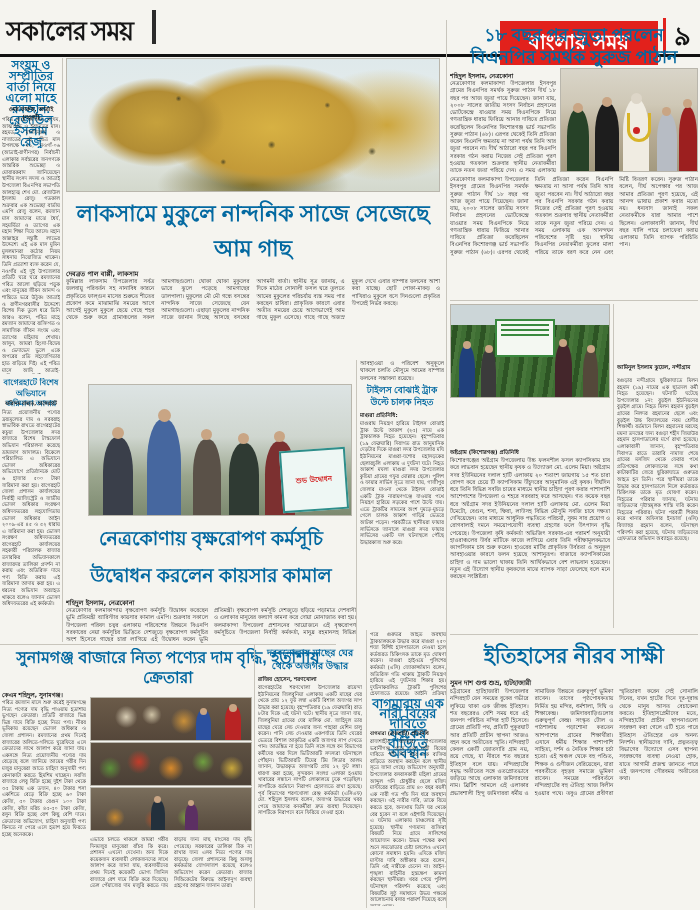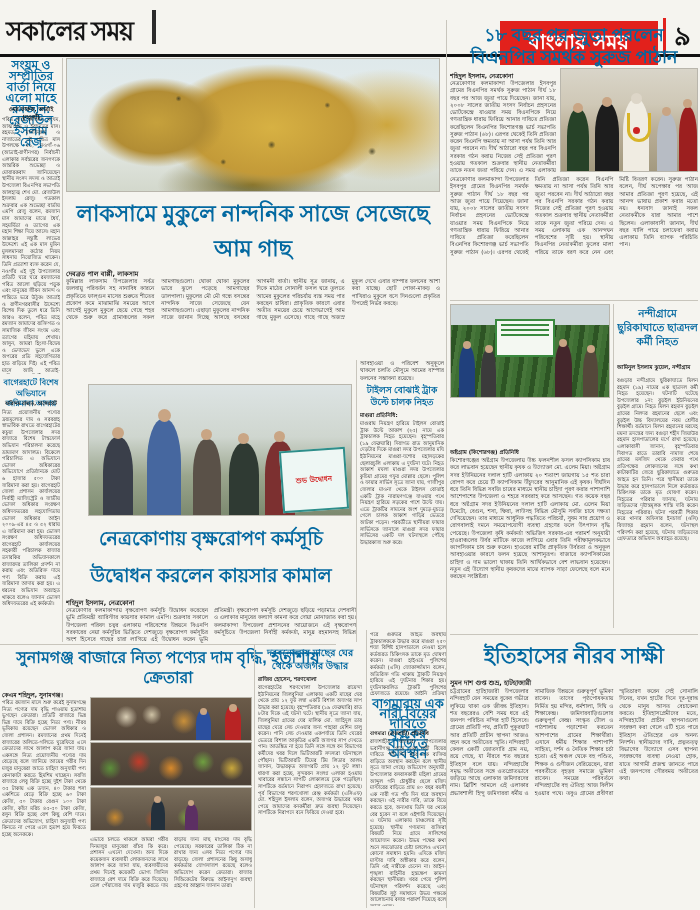--- a/index.html
+++ b/index.html
@@ -159,21 +159,20 @@
     <div class="head-dot" style="left:34px;top:40px;width:8px;height:8px;"></div>
     <div class="person" style="left:104px;width:17px;height:54px;background:#44262b;"></div>
     <div class="head-dot" style="left:108px;top:34px;width:8px;height:8px;"></div>
     <div class="person" style="left:132px;width:15px;height:48px;background:#54483a;"></div>
     <div class="head-dot" style="left:136px;top:40px;width:8px;height:8px;"></div>
   </div>
   <div class="abs byline" style="left:450px;top:449px;width:160px;font-size:5.5px;">অষ্টগ্রাম (কিশোরগঞ্জ) প্রতিনিধি</div>
   <div class="abs bodytext" style="left:450px;top:457px;width:160px;height:172px;">কিশোরগঞ্জের অষ্টগ্রাম উপজেলায় উচ্চ ফলনশীল ফসল ক্যাপসিকাম চাষ করে লাভবান হয়েছেন স্থানীয় কৃষক ও উদ্যোক্তা মো. এলেম মিয়া। অষ্টগ্রাম সদর ইউনিয়নের দলাল হাটি এলাকায় ২০ শতাংশ জায়গায় ১৫ শত চারা রোপণ করে চেয়ে টি ক্যাপসিকাম উঁচুদরের আনুমানিক এই কৃষক। দীর্ঘদিন ধরে তিনি বিভিন্ন সবজি চাষের মাধ্যমে স্থানীয় চাহিদা পূরণ করার পাশাপাশি আশেপাশের উপজেলা ও শহরে সরবরাহ করে আসছেন। গত কয়েক বছর ধরে অষ্টগ্রাম সদর ইউনিয়নের দলাল হাটি এলাকায় মো. এলেম মিয়া টমেটো, বেগুন, শসা, ক্ষিরা, লাউসহ বিভিন্ন মৌসুমি সবজি চাষে দক্ষতা দেখিয়েছেন। তার মাধ্যমে আধুনিক পদ্ধতিতে পরিচর্যা, সুষম সার প্রয়োগ ও রোগবালাই দমনে সময়োপযোগী ব্যবস্থা গ্রহণের ফলে উৎপাদন বৃদ্ধি পেয়েছে। উপজেলা কৃষি কর্মকর্তা অভিজিৎ সরকার-এর পরামর্শ অনুযায়ী হাওরাঞ্চলের উর্বর মাটিকে কাজে লাগিয়ে এবার তিনি পরীক্ষামূলকভাবে ক্যাপসিকাম চাষ শুরু করেন। হাওরের মাটির প্রাকৃতিক উর্বরতা ও অনুকূল আবহাওয়ার কারণে ফলন হয়েছে আশানুরূপ। বাজারে ক্যাপসিকামের চাহিদা ও দাম ভালো থাকায় তিনি আর্থিকভাবে বেশ লাভবান হয়েছেন। নতুন এই উদ্যোগ স্থানীয় কৃষকদের মাঝে ব্যাপক সাড়া ফেলেছে বলে মনে করছেন সংশ্লিষ্টরা।</div>
 
   <div class="abs vrule" style="left:613px;top:304px;height:324px;"></div>
-  <div class="abs headline" style="left:617px;top:306px;width:81px;font-size:10.5px;line-height:14px;">নন্দীগ্রামে ছুরিকাঘাতে ছাত্রদল কর্মী নিহত</div>
   <div class="abs byline" style="left:617px;top:364px;width:81px;font-size:5.5px;white-space:normal;">আমিনুল ইসলাম ঝুয়েল, নন্দীগ্রাম</div>
   <div class="abs bodytext" style="left:617px;top:377px;width:81px;height:245px;font-size:5px;">বগুড়ার নন্দীগ্রামে ছুরিকাঘাতে মিলন রহমান (১৯) নামের এক ছাত্রদল কর্মী নিহত হয়েছেন। ঘটনাটি ঘটেছে উপজেলার ১নং বুড়ইল ইউনিয়নের বুড়ইল গ্রামে। নিহত মিলন রহমান বুড়ইল গ্রামের নিলদর রহমানের ছেলে এবং বুড়ইল উচ্চ বিদ্যালয়ের নবম শ্রেণীর শিক্ষার্থী। বর্তমানে মিলন রহমানের মরদেহ ময়না তদন্তের জন্য বগুড়া শহীদ জিয়াউর রহমান হাসপাতালের মর্গে রাখা হয়েছে। এলাকাবাসী জানান, বৃহস্পতিবার দিবাগত রাতে তারাবি নামাজ শেষে গ্রামের মসজিদ থেকে ফেরার পথে প্রতিপক্ষের লোকজনের সঙ্গে কথা কাটাকাটির জেরে ছুরিকাঘাতে গুরুতর আহত হন তিনি। পরে স্থানীয়রা তাকে উদ্ধার করে হাসপাতালে নিলে কর্তব্যরত চিকিৎসক তাকে মৃত ঘোষণা করেন। নিহতের পরিবার জানায়, ঘটনায় জড়িতদের দৃষ্টান্তমূলক শাস্তি দাবি করেন নিহতের পরিবার। ঘটনা পরবর্তী শিকার করে থানার অফিসার ইনচার্জ (ওসি) বিজাহুর রহমান বলেন, ঘটনাস্থল পরিদর্শন করা হয়েছে, ঘটনায় জড়িতদের গ্রেফতারে অভিযান অব্যাহত রয়েছে।</div>
 
   <div class="abs hrule" style="left:450px;top:634px;width:248px;"></div>
   <div class="abs headline" style="left:450px;top:640px;width:248px;height:32px;font-size:21px;line-height:32px;">ইতিহাসের নীরব সাক্ষী নন্দিরহাট</div>
   <div class="abs byline" style="left:450px;top:678px;width:248px;">সুমন দাশ গুপ্ত শুভ্র, হাটহাজারী</div>
   <div class="abs bodytext cols3" style="left:450px;top:688px;width:248px;height:218px;">চট্টগ্রামের হাটহাজারী উপজেলার নন্দিরহাট যেন সময়ের বুকের গভীরে লুকিয়ে থাকা এক জীবন্ত ইতিহাস। শত বছরেরও বেশি সময় ধরে এই জনপদ পরিচিত নন্দির হাট হিসেবে। গ্রামের প্রতিটি পথ, প্রতিটি পুকুরঘাট আর প্রতিটি প্রাচীন স্থাপনা আজও বহন করে অতীতের স্মৃতি। নন্দিরহাট কেবল একটি জোতদারি গ্রাম নয়, রয়ে গেছে, যা নীরবে শত বছরের ইতিহাস বলে যায়। নন্দিরহাটের সমৃদ্ধ অতীতের সঙ্গে ওতপ্রোতভাবে জড়িয়ে আছে এলাকার জমিদারদের নাম। ব্রিটিশ আমলে এই এলাকার প্রভাবশালী হিন্দু জমিদাররা ধর্মীয় ও সামাজিক উন্নয়নে গুরুত্বপূর্ণ ভূমিকা রাখেন। তাদের পৃষ্ঠপোষকতায় নির্মিত হয় মন্দির, ধর্মশালা, দিঘি ও শিক্ষাকেন্দ্র। জমিদারবাড়িগুলোর গুরুত্বপূর্ণ কেন্দ্র। সংস্কৃত টোল ও পাঠশালায় পড়াশোনা করতেন আশপাশের গ্রামের শিক্ষার্থীরা। এখানে ধর্মীয় শিক্ষার পাশাপাশি সাহিত্য, দর্শন ও নৈতিক শিক্ষার চর্চা হতো। এই অঞ্চল থেকে বহু পণ্ডিত, শিক্ষক ও গুণীজন বেরিয়েছেন, যারা পরবর্তীতে বৃহত্তর সমাজে ভূমিকা রাখেন। সময়ের পরিবর্তনে নন্দিরহাটের বহু ঐতিহ্য আজ বিলীন হওয়ার পথে। তবুও গ্রামের প্রবীণরা স্মৃতিচারণ করেন সেই সোনালি দিনের, যখন হাটের দিনে দূর-দূরান্ত থেকে মানুষ আসত বেচাকেনা করতে। ইতিহাসপ্রেমীদের মতে, নন্দিরহাটের প্রাচীন স্থাপনাগুলো সংরক্ষণ করা গেলে এটি হতে পারে ইতিহাস ঐতিহ্যের এক অনন্য নিদর্শন। স্থানীয়দের দাবি, প্রত্নতত্ত্ব বিভাগের উদ্যোগে এসব স্থাপনা সংরক্ষণের ব্যবস্থা নেওয়া হোক, যাতে আগামী প্রজন্ম জানতে পারে এই জনপদের গৌরবময় অতীতের কথা।</div>
 
   <div class="abs hrule" style="left:0px;top:644px;width:336px;"></div>
   <div class="abs headline" style="left:2px;top:648px;width:332px;height:40px;font-size:16px;line-height:20px;">সুনামগঞ্জ বাজারে নিত্য পণ্যের দাম বৃদ্ধি, হতাশায় ক্রেতারা</div>

